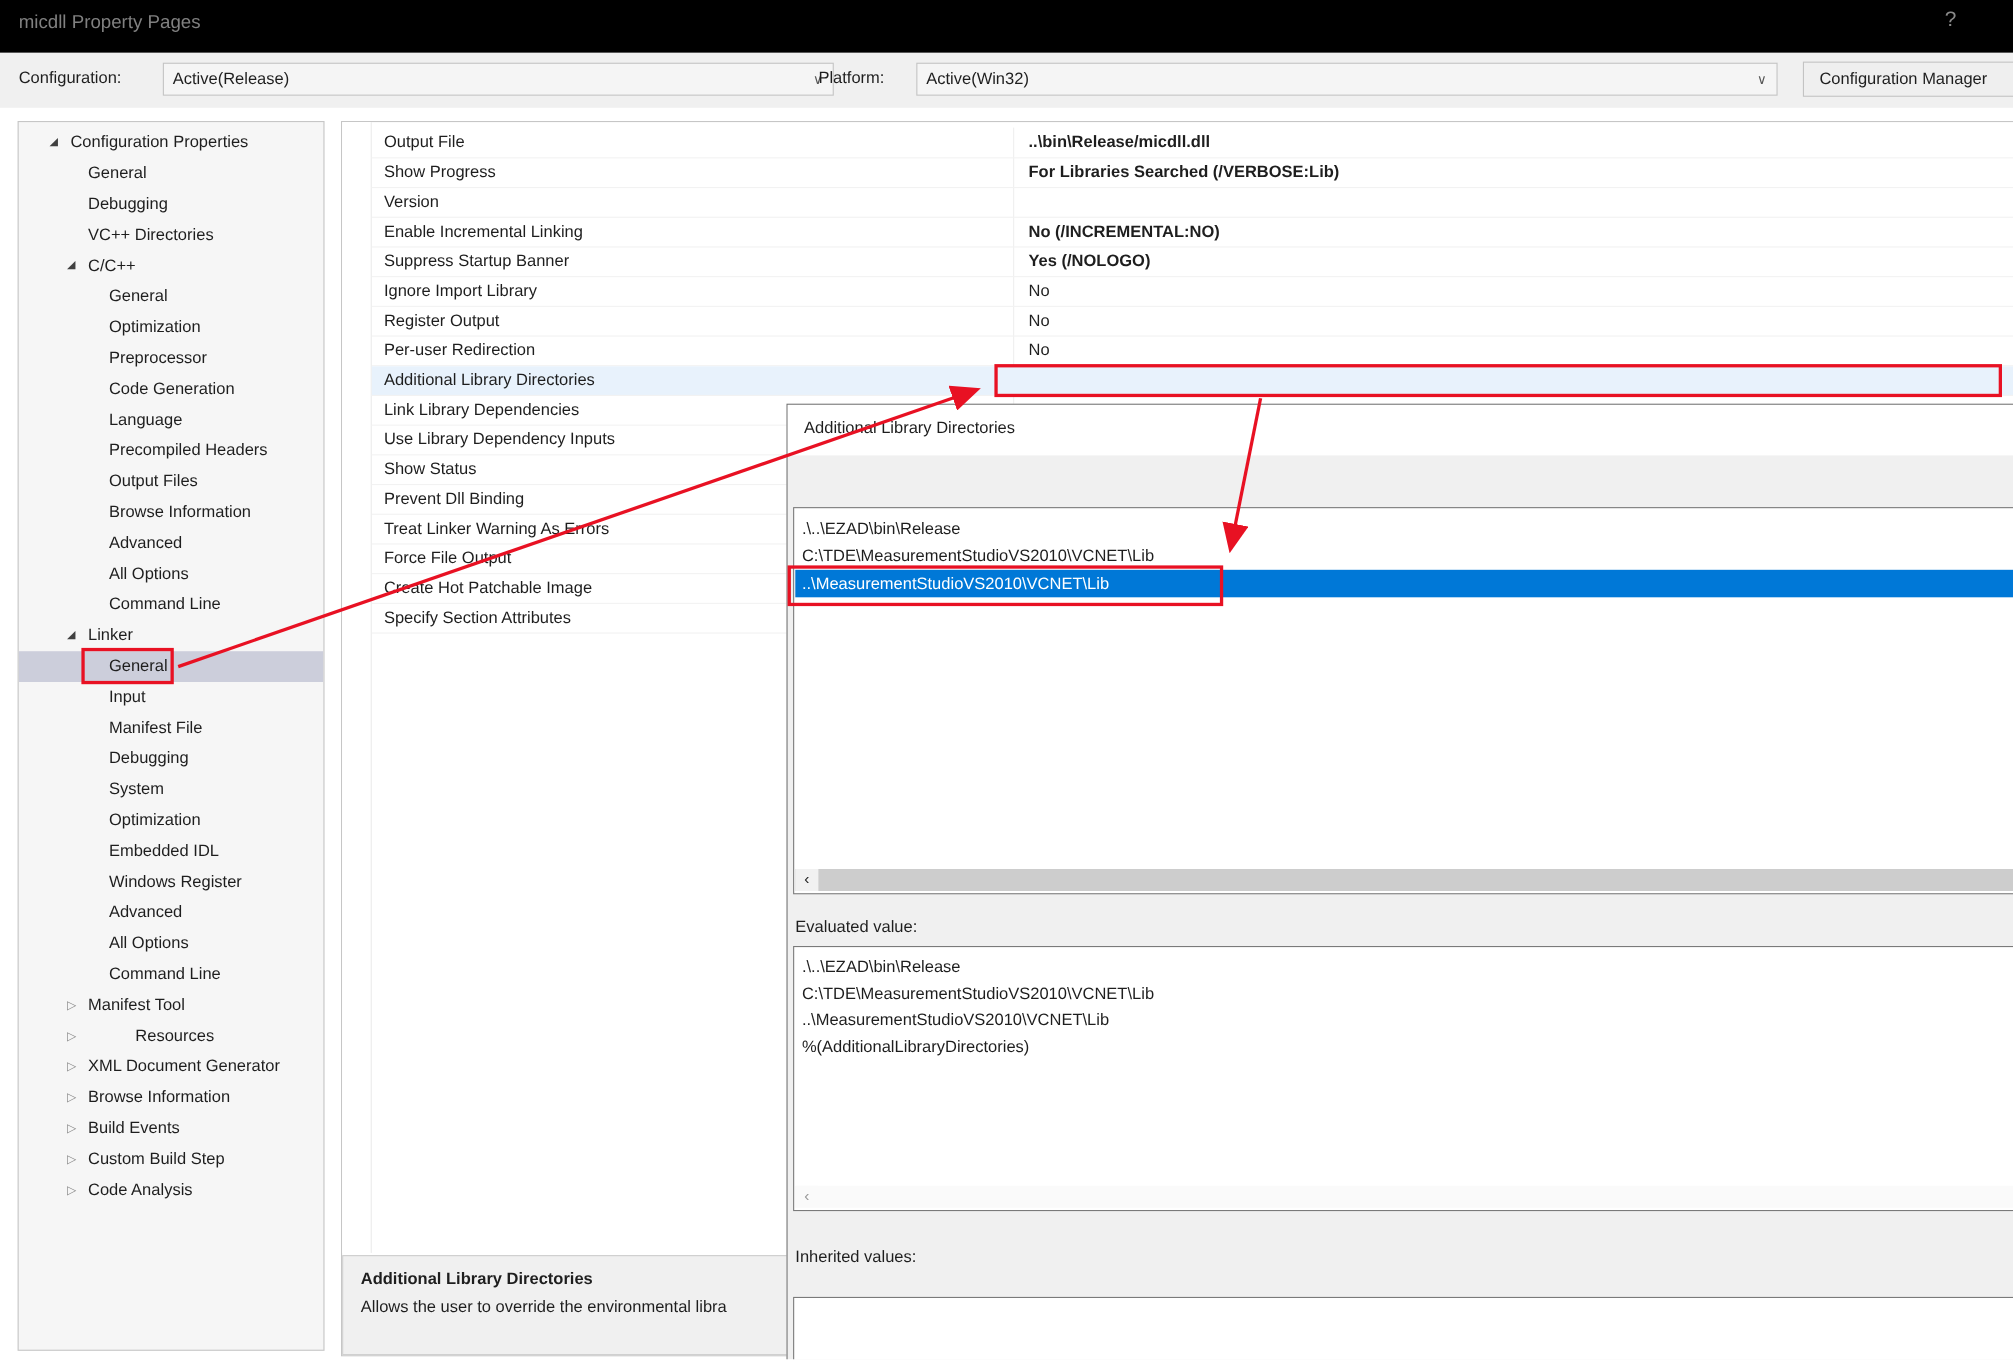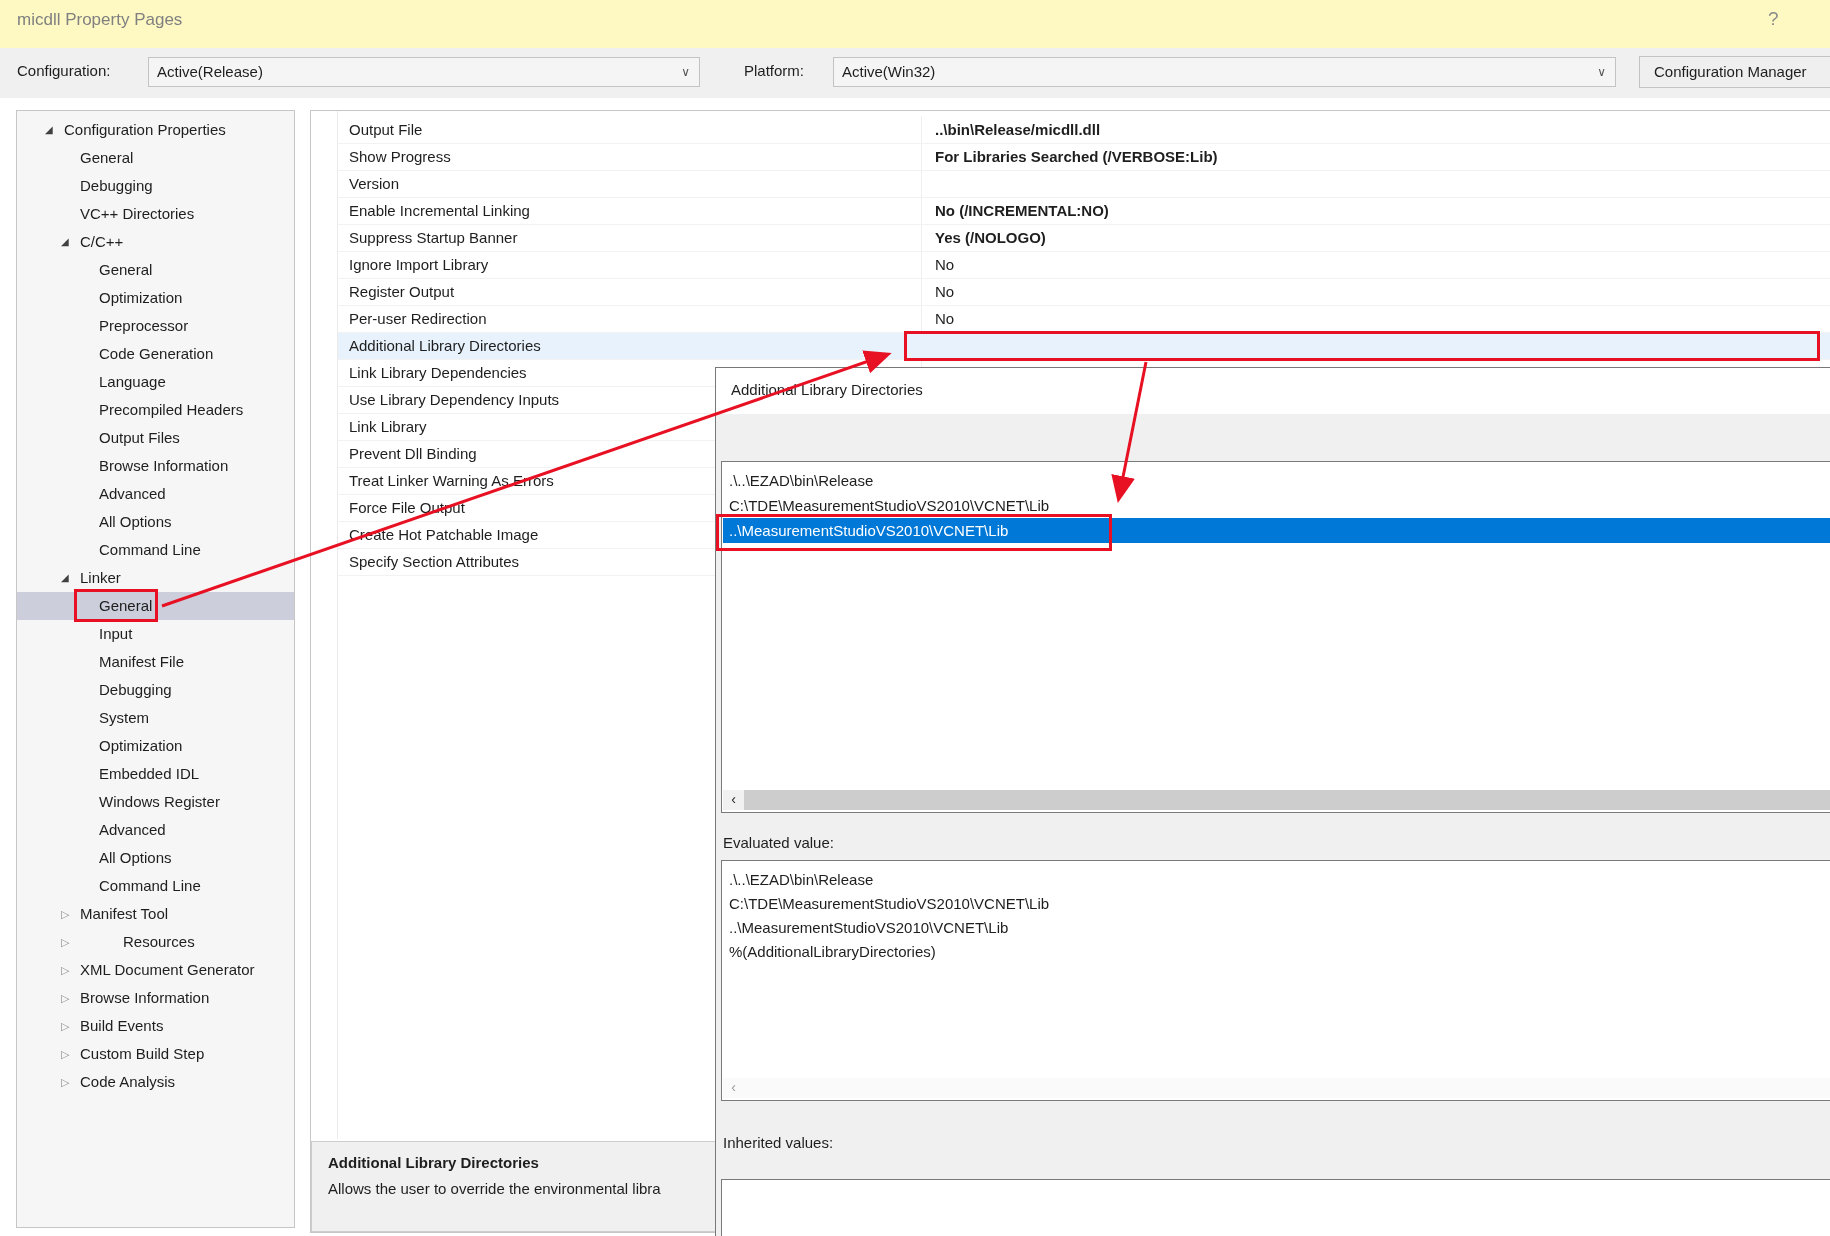--- a/index.html
+++ b/index.html
@@ -1,19 +1,19 @@
 <!DOCTYPE html>
 <html><head>
 <meta charset="utf-8">
 <style>
   html,body{margin:0;padding:0;background:#ffffff;font-family:"Liberation Sans",sans-serif;}
   #screen{position:relative;width:1830px;height:1236px;background:#ffffff;overflow:hidden;}
 
   
-  .titlebar{position:absolute;left:0;top:0;width:1830px;height:48px;background:#fef9c3;}
+  .titlebar{position:absolute;left:0;top:0;width:1830px;height:48px;background:#000000;}
   .title-text{position:absolute;left:17px;top:10px;font-size:17px;color:#808080;}
   .help-glyph{position:absolute;left:1768px;top:8px;font-size:19px;color:#8a8a8a;}
 
   
   .toolbar{position:absolute;left:0;top:48px;width:1830px;height:50px;background:#f0f0f0;}
   .tb-label{position:absolute;top:14px;font-size:15px;color:#1e1e1e;}
   .combo{position:absolute;top:9px;height:30px;background:#f5f5f5;border:1px solid #c3c3c3;box-sizing:border-box;font-size:15px;color:#1e1e1e;line-height:28px;padding-left:8px;white-space:nowrap;overflow:hidden;}
   .combo .chev{position:absolute;right:9px;top:0;line-height:28px;font-size:12px;color:#555;}
   .btn{position:absolute;top:8px;height:32px;background:#efefef;border:1px solid #c3c3c3;box-sizing:border-box;font-size:15px;color:#1e1e1e;line-height:30px;padding-left:14px;white-space:nowrap;}
 
@@ -65,21 +65,21 @@
 
 <div id="screen">
 
   <div class="titlebar">
     <div class="title-text">micdll Property Pages</div>
     <div class="help-glyph">?</div>
   </div>
 
   <div class="toolbar">
     <div class="tb-label" style="left:17px;">Configuration:</div>
-    <div class="combo" style="left:148px;width:552px;">
+    <div class="combo" style="left:148px;width:610px;">
       <span>Active(Release)</span>
       <span class="chev">∨</span>
     </div>
     <div class="tb-label" style="left:744px;">Platform:</div>
     <div class="combo" style="left:833px;width:783px;">
       <span>Active(Win32)</span>
       <span class="chev">∨</span>
     </div>
     <div class="btn" style="left:1639px;width:220px;">Configuration Manager</div>
   </div>
@@ -243,21 +243,21 @@
         </div>
         <div class="grid-row" style="top: 249px;">
           <span class="grid-label">Link Library Dependencies</span>
           <span class="grid-value"></span>
         </div>
         <div class="grid-row" style="top: 276px;">
           <span class="grid-label">Use Library Dependency Inputs</span>
           <span class="grid-value"></span>
         </div>
         <div class="grid-row" style="top: 303px;">
-          <span class="grid-label">Link Library</span>
+          <span class="grid-label">Show Status</span>
           <span class="grid-value"></span>
         </div>
         <div class="grid-row" style="top: 330px;">
           <span class="grid-label">Prevent Dll Binding</span>
           <span class="grid-value"></span>
         </div>
         <div class="grid-row" style="top: 357px;">
           <span class="grid-label">Treat Linker Warning As Errors</span>
           <span class="grid-value"></span>
         </div>

